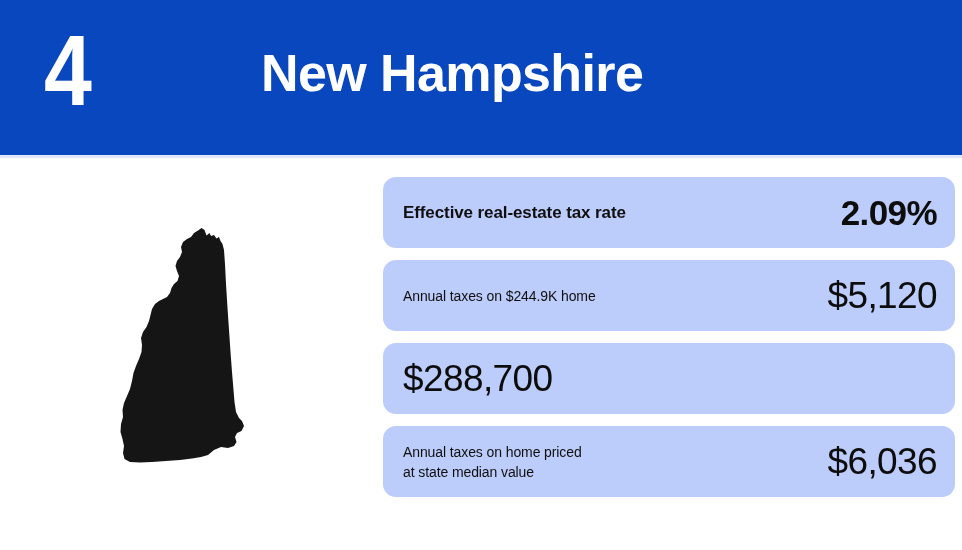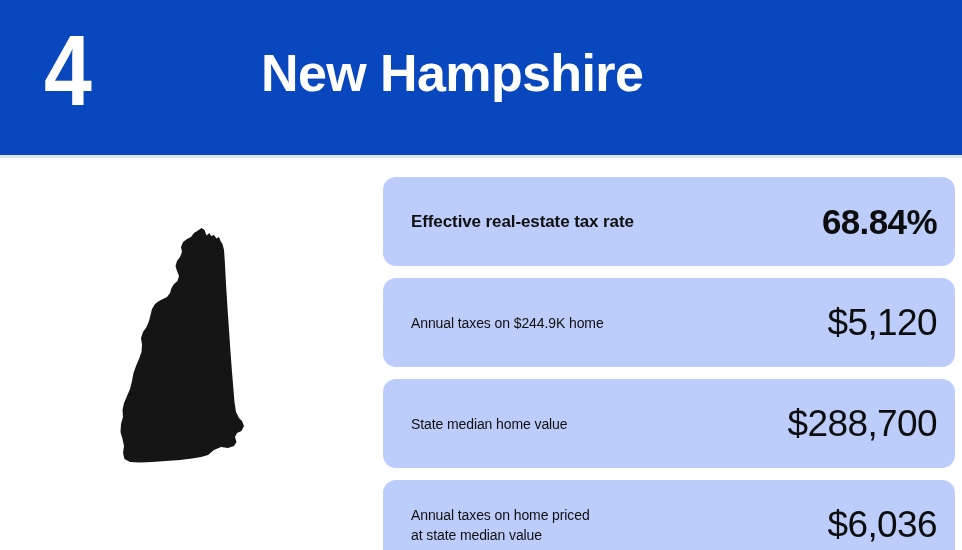--- a/index.html
+++ b/index.html
@@ -74,28 +74,28 @@
   .cards {
     position: absolute;
     left: 383px;
     top: 177px;
     width: 572px;
   }
   .stat-card {
     position: relative;
     box-sizing: border-box;
     width: 572px;
-    height: 89px;
+    height: 71px;
     margin-bottom: 12px;
     background: #bdcdfb;
     border-radius: 13px;
     display: flex;
     align-items: center;
     justify-content: space-between;
-    padding: 0 18px 0 28px;
+    padding: 0 18px 0 20px;
   }
   .stat-label {
     color: #100f0f;
     font-size: 14px;
     line-height: 20px;
     font-weight: 500;
     letter-spacing: -0.1px;
     white-space: pre-line;
     flex: 0 1 auto;
   }
@@ -213,30 +213,29 @@
       L 90 8.5
       L 93.5 6
       Z"></path>
   </svg>
 </div>
 
 <div class="cards">
 
   <div class="stat-card emphasis">
     <div class="stat-label">Effective real-estate tax rate</div>
-    <div class="stat-value">68.84%</div>
+    <div class="stat-value">2.09%</div>
   </div>
 
   <div class="stat-card">
     <div class="stat-label">Annual taxes on $244.9K home</div>
     <div class="stat-value">$5,120</div>
   </div>
 
   <div class="stat-card">
-    <div class="stat-label">State median home value</div>
     <div class="stat-value">$288,700</div>
   </div>
 
   <div class="stat-card">
     <div class="stat-label">Annual taxes on home priced
 at state median value</div>
     <div class="stat-value">$6,036</div>
   </div>
 
 </div>

